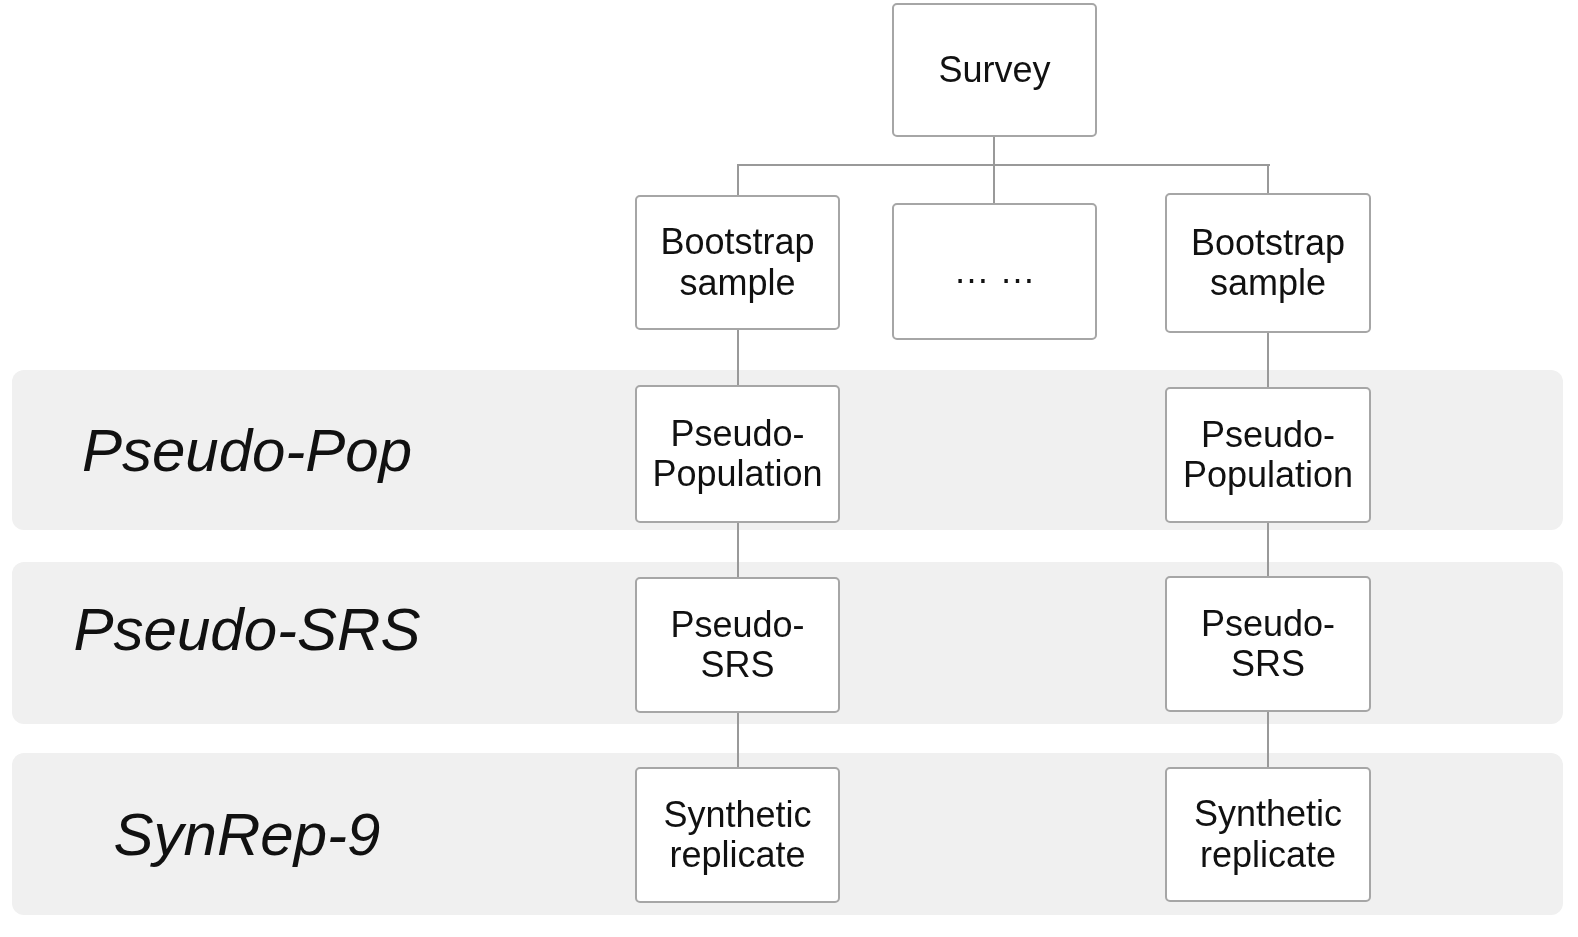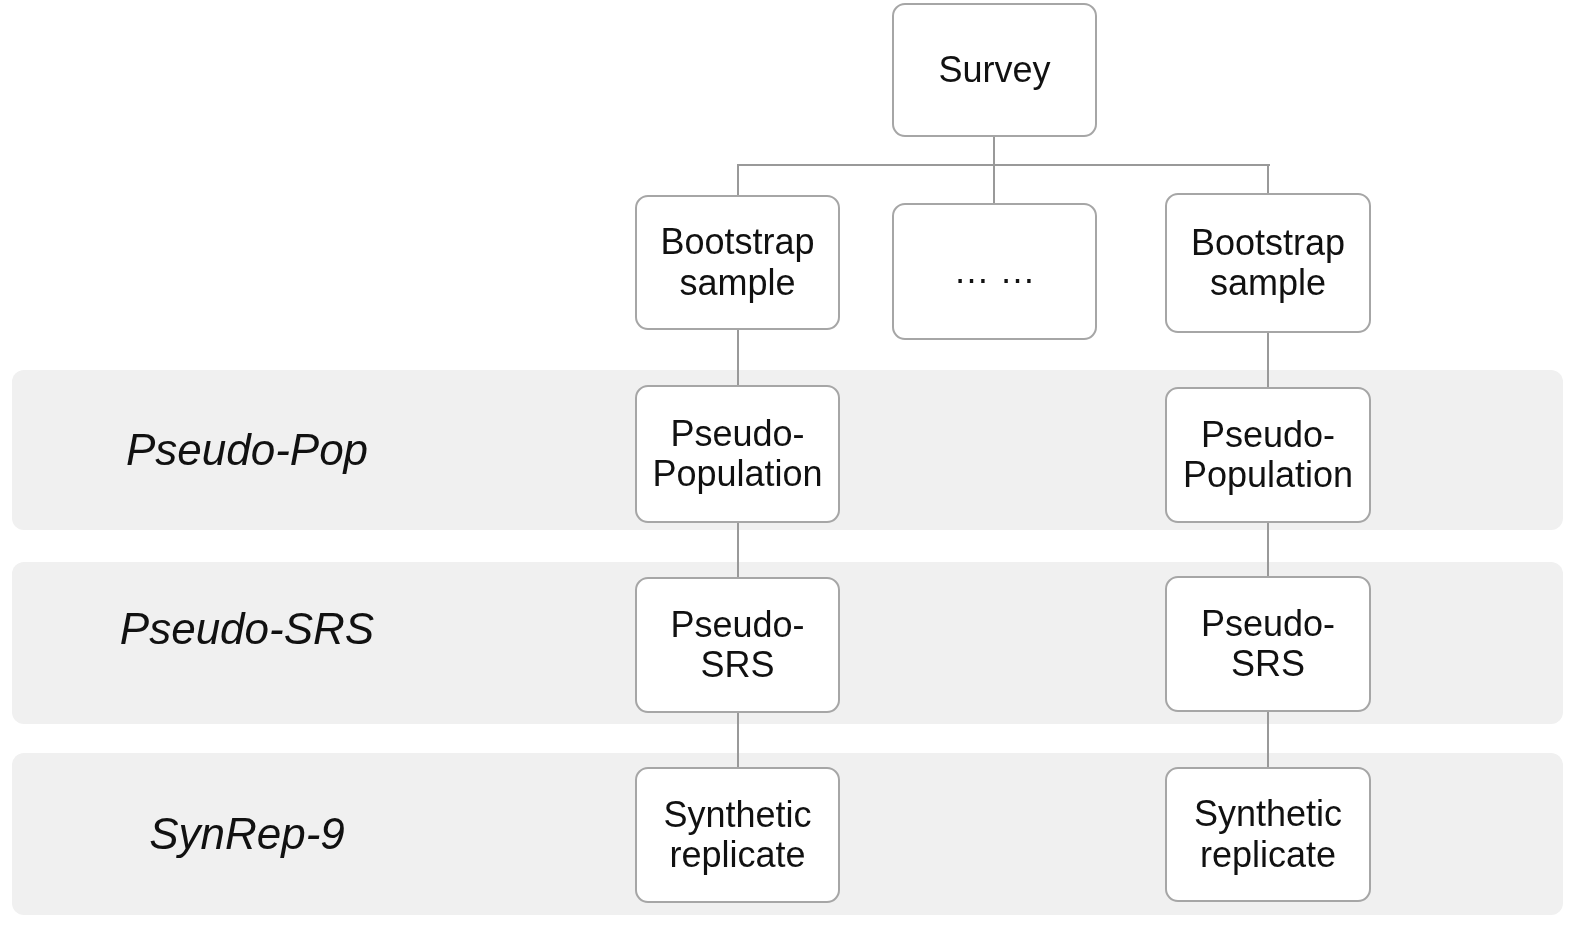--- a/index.html
+++ b/index.html
@@ -26,33 +26,33 @@
     background:var(--band);
     border-radius:12px;
   }
   .band.b1{top:370px;height:160px;}
   .band.b2{top:562px;height:162px;}
   .band.b3{top:753px;height:162px;}
   .row-label{
     position:absolute;
     left:12px;width:470px;
     display:flex;align-items:center;justify-content:center;
-    font-size:44px;
+    font-size:60px;
     font-style:italic;
     letter-spacing:0px;
     color:var(--text);
   }
   .row-label.l1{top:370px;height:160px;}
   .row-label.l2{top:562px;height:134px;}
   .row-label.l3{top:753px;height:162px;}
   .node{
     position:absolute;
     background:var(--node-fill);
     border:2px solid var(--node-border);
-    border-radius:13px;
+    border-radius:5px;
     display:flex;align-items:center;justify-content:center;
     text-align:center;
     font-size:36px;
     line-height:1.12;
     white-space:pre-line;
     z-index:2;
   }
   .line{position:absolute;background:var(--connector);z-index:1;}
   .line.v{width:2px;}
   .line.h{height:2px;}

